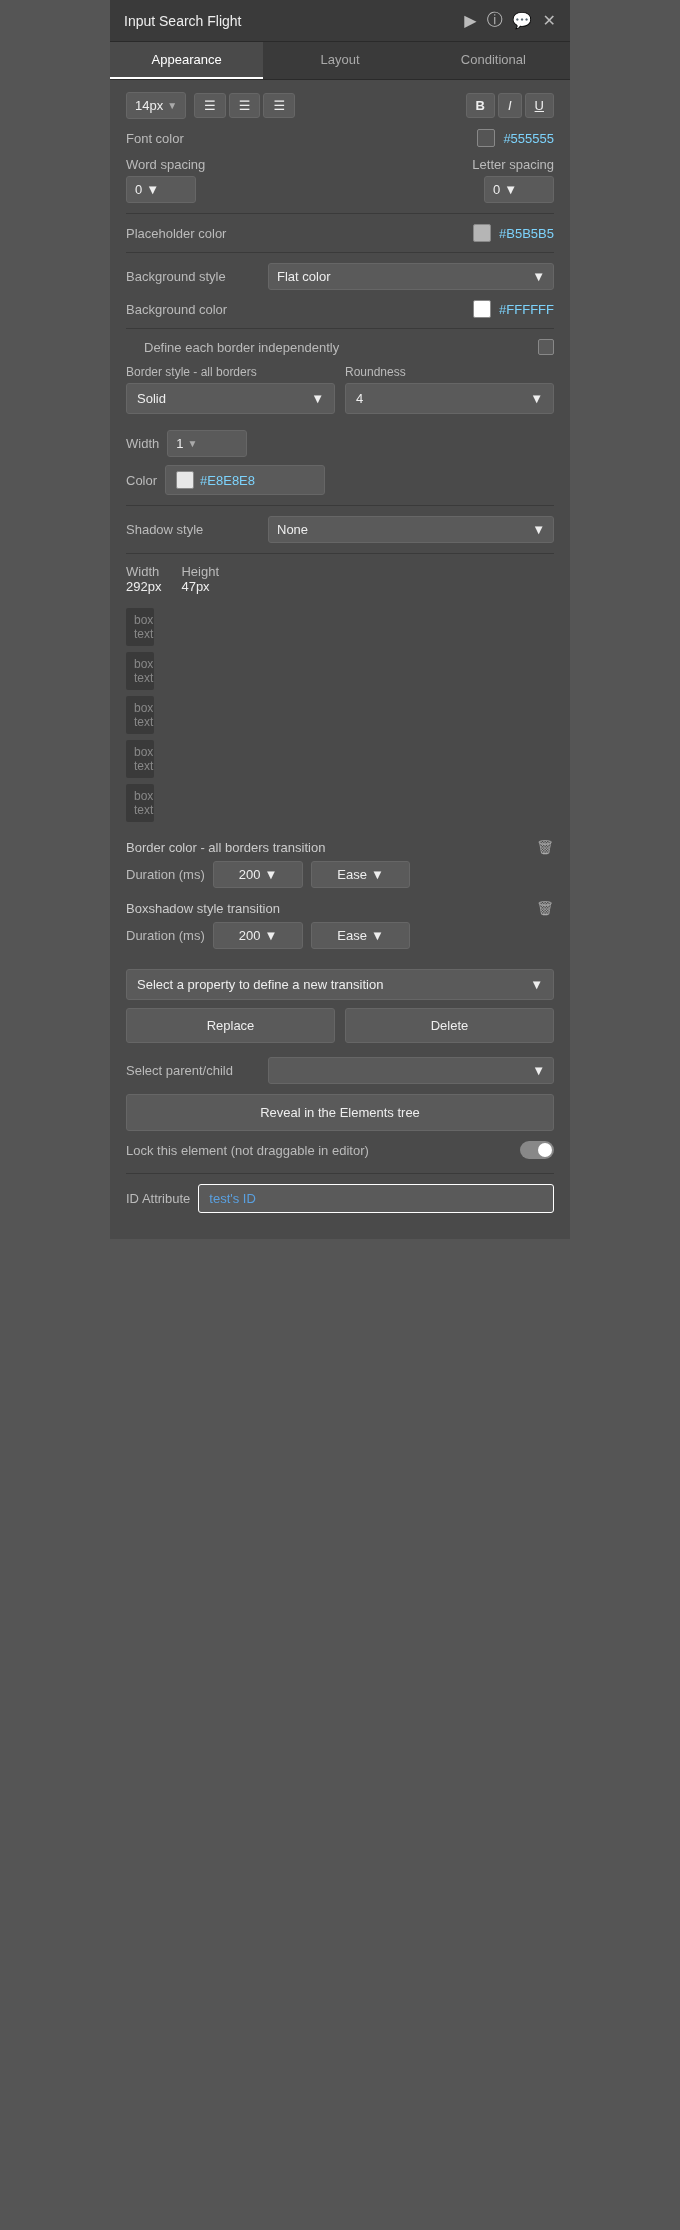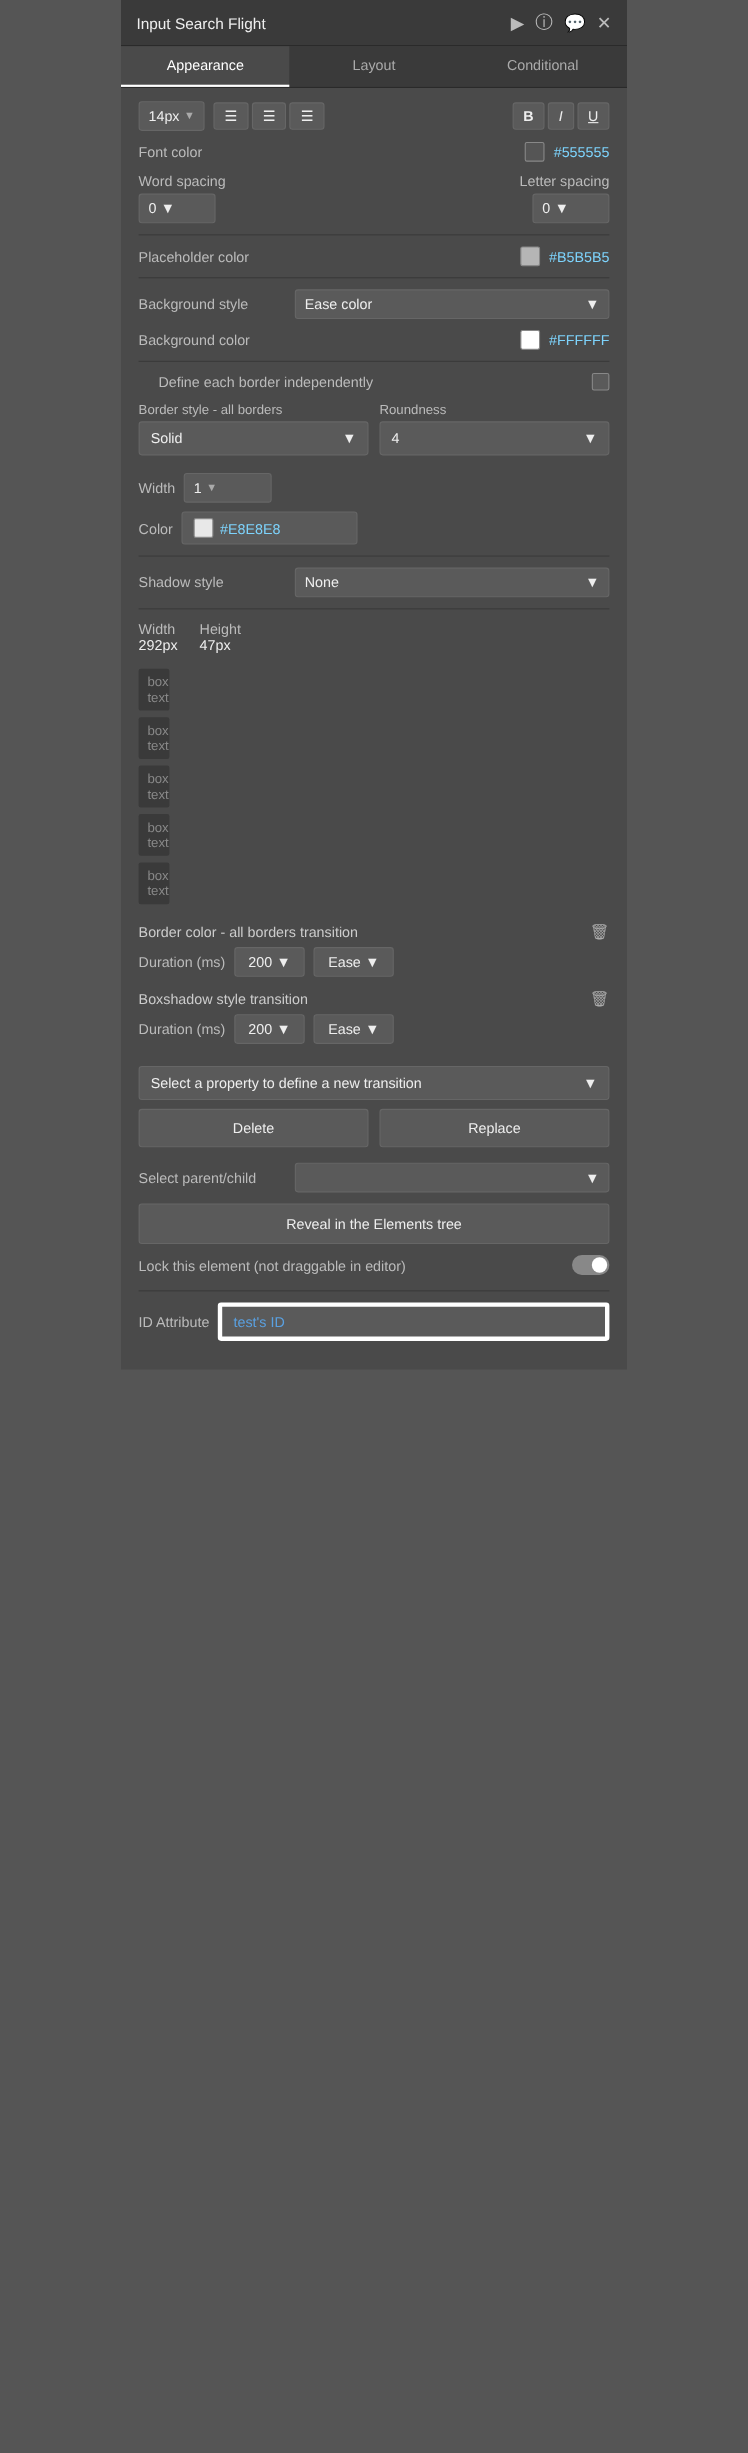--- a/index.html
+++ b/index.html
@@ -313,21 +313,21 @@
     }
     .transition-label {
       color: #bbb;
       font-size: 13px;
       flex-shrink: 0;
     }
     .t-select {
       background: #5a5a5a;
       border: 1px solid #666;
       color: #eee;
-      padding: 5px 12px;
+      padding: 5px 25px;
       border-radius: 3px;
       font-size: 13px;
       cursor: pointer;
       display: flex;
       align-items: center;
       gap: 4px;
     }
     
     .action-buttons {
       display: flex;
@@ -488,21 +488,21 @@
       <div class="row-spacer"></div>
       <div class="color-swatch" style="background:#B5B5B5;"></div>
       <span class="color-value">#B5B5B5</span>
     </div>
 
     <hr class="divider">
 
     <div class="label-dropdown-row">
       <span class="ldr-label">Background style</span>
       <div class="ldr-select">
-        <span>Ease color</span>
+        <span>Flat color</span>
         <span style="flex:1"></span>
         <span class="arrow">▼</span>
       </div>
     </div>
 
     <div class="color-row">
       <span class="row-label">Background color</span>
       <div class="row-spacer"></div>
       <div class="color-swatch" style="background:#FFFFFF;"></div>
       <span class="color-value">#FFFFFF</span>
@@ -621,22 +621,22 @@
     </div>
 
     <div style="height:8px"></div>
 
     <div class="dropdown-full">
       <span>Select a property to define a new transition</span>
       <span class="arrow">▼</span>
     </div>
 
     <div class="action-buttons">
+      <div class="action-btn">Replace</div>
       <div class="action-btn">Delete</div>
-      <div class="action-btn">Replace</div>
     </div>
 
     <div class="label-dropdown-row">
       <span class="ldr-label">Select parent/child</span>
       <div class="ldr-select" style="justify-content:flex-end;">
         <span style="flex:1"></span>
         <span class="arrow">▼</span>
       </div>
     </div>
 
@@ -646,19 +646,19 @@
       <span class="lock-label">Lock this element (not draggable in editor)</span>
       <div class="toggle">
         <div class="toggle-knob"></div>
       </div>
     </div>
 
     <hr class="divider">
 
     <div class="id-row">
       <span class="id-label">ID Attribute</span>
-      <div style="flex:1;background:#5a5a5a;border:4px solid #ffffff;border-radius:3px;padding:6px 10px;">
+      <div style="flex:1;background:#5a5a5a;border:1px solid #ffffff;border-radius:3px;padding:6px 10px;">
         <span class="id-value">test's ID</span>
       </div>
     </div>
 
   </div>
 </div>
 
 </body></html>

